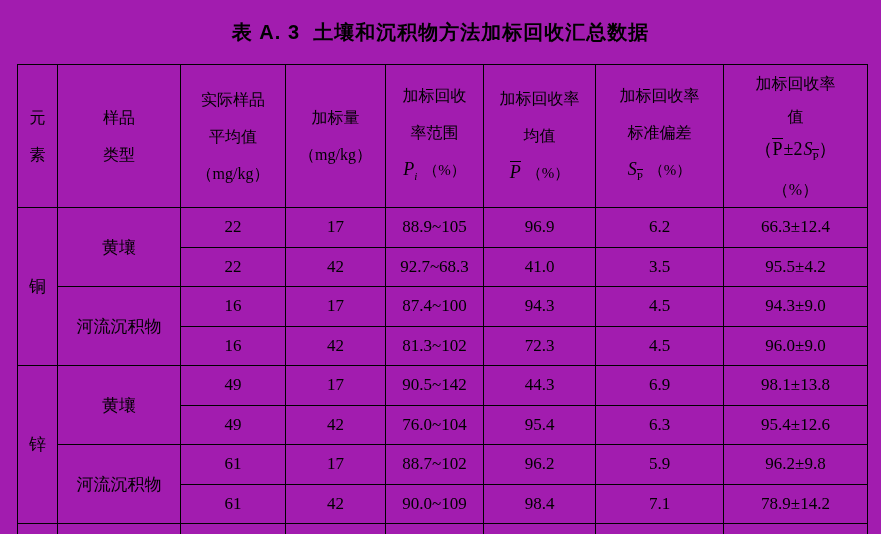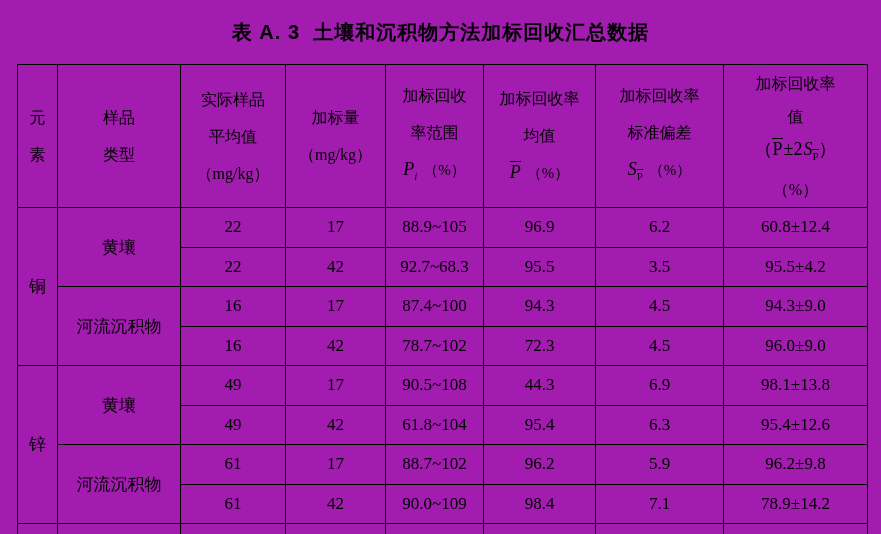--- a/index.html
+++ b/index.html
@@ -118,62 +118,62 @@
     <tbody>
 
       <tr>
         <td class="cell-el" rowspan="4">铜</td>
         <td rowspan="2">黄壤</td>
         <td>22</td>
         <td>17</td>
         <td>88.9~105</td>
         <td>96.9</td>
         <td>6.2</td>
-        <td>60.8±12.4</td>
+        <td>66.3±12.4</td>
       </tr>
       <tr>
         <td>22</td>
         <td>42</td>
         <td>92.7~68.3</td>
-        <td>95.5</td>
+        <td>41.0</td>
         <td>3.5</td>
         <td>95.5±4.2</td>
       </tr>
       <tr>
         <td rowspan="2">河流沉积物</td>
         <td>16</td>
         <td>17</td>
         <td>87.4~100</td>
         <td>94.3</td>
         <td>4.5</td>
         <td>94.3±9.0</td>
       </tr>
       <tr>
         <td>16</td>
         <td>42</td>
-        <td>78.7~102</td>
+        <td>81.3~102</td>
         <td>72.3</td>
         <td>4.5</td>
         <td>96.0±9.0</td>
       </tr>
 
       <tr>
         <td class="cell-el" rowspan="4">锌</td>
         <td rowspan="2">黄壤</td>
         <td>49</td>
         <td>17</td>
-        <td>90.5~108</td>
+        <td>90.5~142</td>
         <td>44.3</td>
         <td>6.9</td>
         <td>98.1±13.8</td>
       </tr>
       <tr>
         <td>49</td>
         <td>42</td>
-        <td>61.8~104</td>
+        <td>76.0~104</td>
         <td>95.4</td>
         <td>6.3</td>
         <td>95.4±12.6</td>
       </tr>
       <tr>
         <td rowspan="2">河流沉积物</td>
         <td>61</td>
         <td>17</td>
         <td>88.7~102</td>
         <td>96.2</td>

